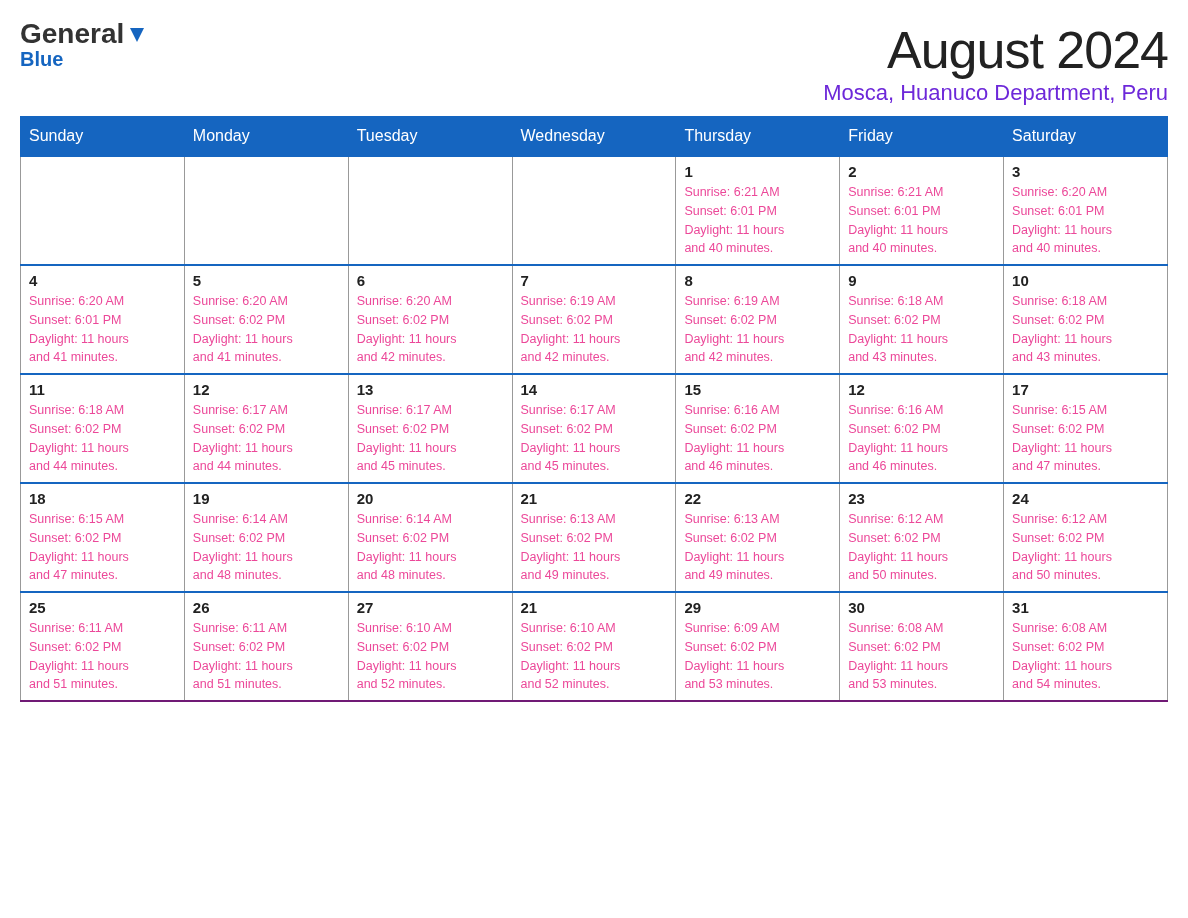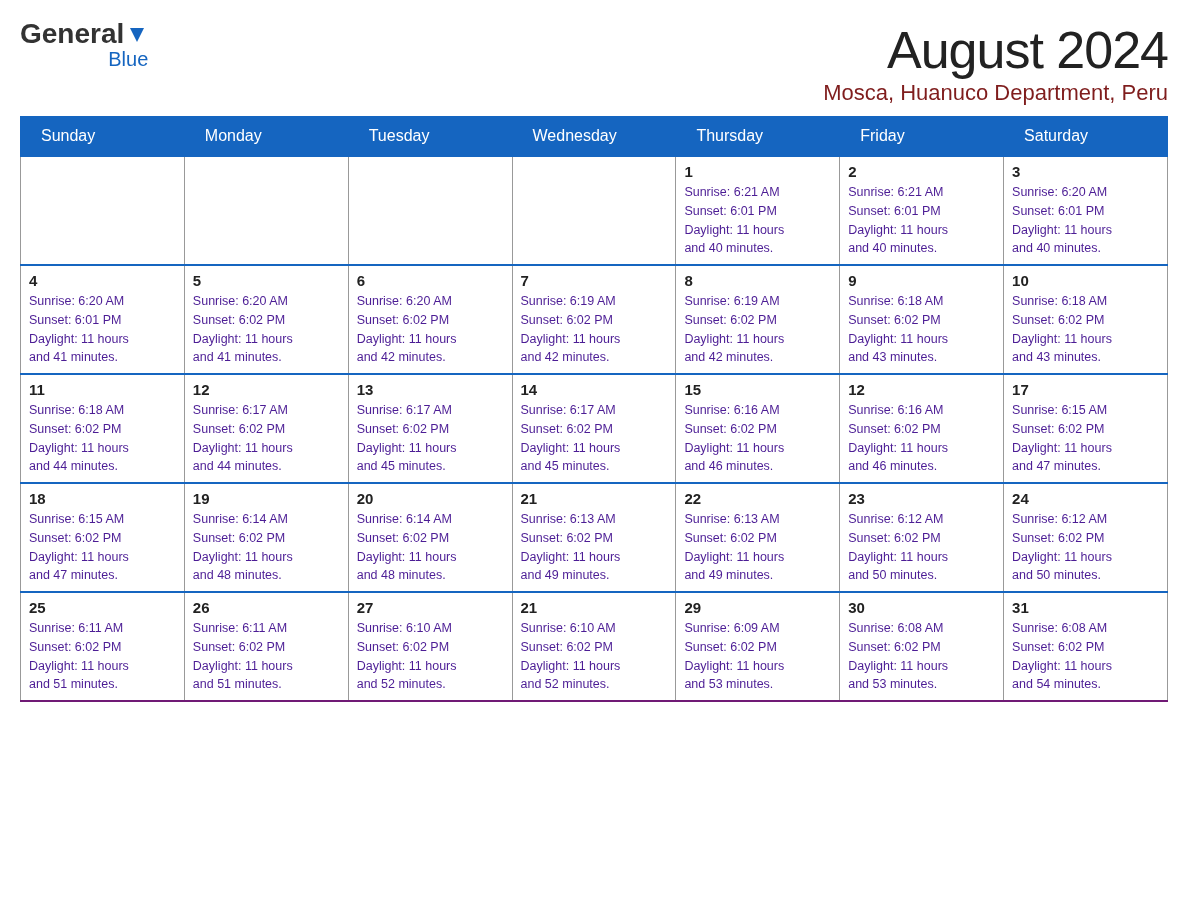--- a/index.html
+++ b/index.html
@@ -12,61 +12,60 @@
     }
     .header {
       display: flex;
       justify-content: space-between;
       align-items: flex-start;
       margin-bottom: 10px;
     }
     .logo {
       display: flex;
       flex-direction: column;
-      align-items: flex-end;
+      align-items: flex-start;
     }
     .logo-text {
       font-size: 28px;
       font-weight: bold;
       color: #333;
       line-height: 1;
     }
     .logo-line {
       display: flex;
       align-items: center;
     }
     .logo-blue-line {
       font-size: 20px;
       color: #1565c0;
-      font-weight: normal;
-      margin-left: 18px;
+      font-weight: bold;
     }
     .title-section {
       text-align: right;
     }
     .month-title {
       font-size: 52px;
       font-weight: 400;
       color: #222;
       letter-spacing: -1px;
     }
     .location-title {
       font-size: 22px;
-      color: #7f1d1d;
+      color: #6d28d9;
       font-weight: normal;
     }
     .calendar {
       width: 100%;
       border-collapse: collapse;
       margin-top: 10px;
     }
     .calendar th {
       background-color: #1565c0;
       color: #fff;
-      padding: 10px 20px;
+      padding: 10px 8px;
       text-align: left;
       font-size: 16px;
       font-weight: normal;
       border: 1px solid #1565c0;
     }
     .calendar td {
       border: 1px solid #999;
       vertical-align: top;
       padding: 6px 8px;
       width: 14.28%;
@@ -77,21 +76,21 @@
     .day-number {
       font-size: 15px;
       font-weight: bold;
       color: #222;
       display: block;
       margin-bottom: 3px;
     }
     .day-info {
       font-size: 12.5px;
       line-height: 1.5;
-      color: #4c1d95;
+      color: #ec4899;
     }
     .empty-cell {
       background: #fff;
     }
     .calendar tr {
       border-bottom: 2px solid #1565c0;
     }
     .calendar tbody tr:last-child {
       border-bottom: 2px solid #701a75;
     }

